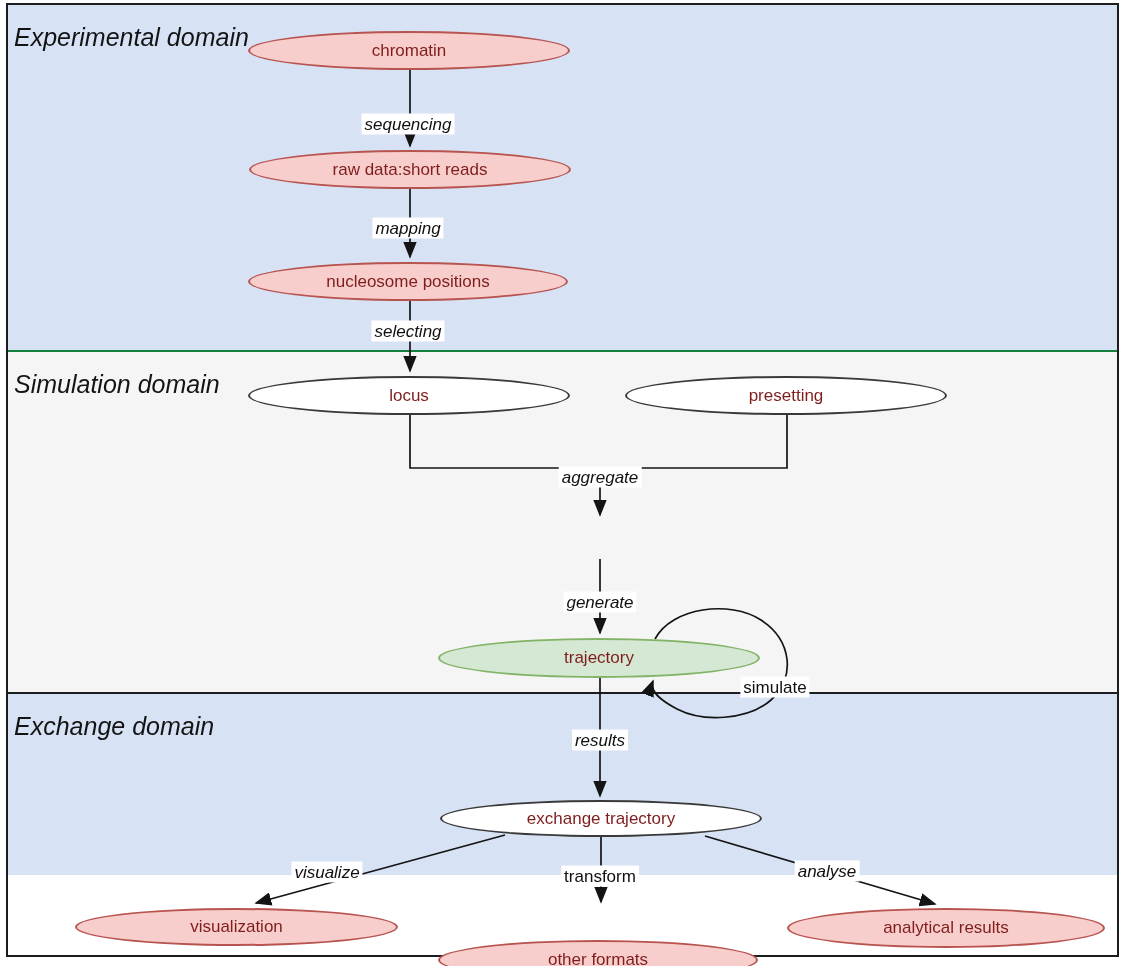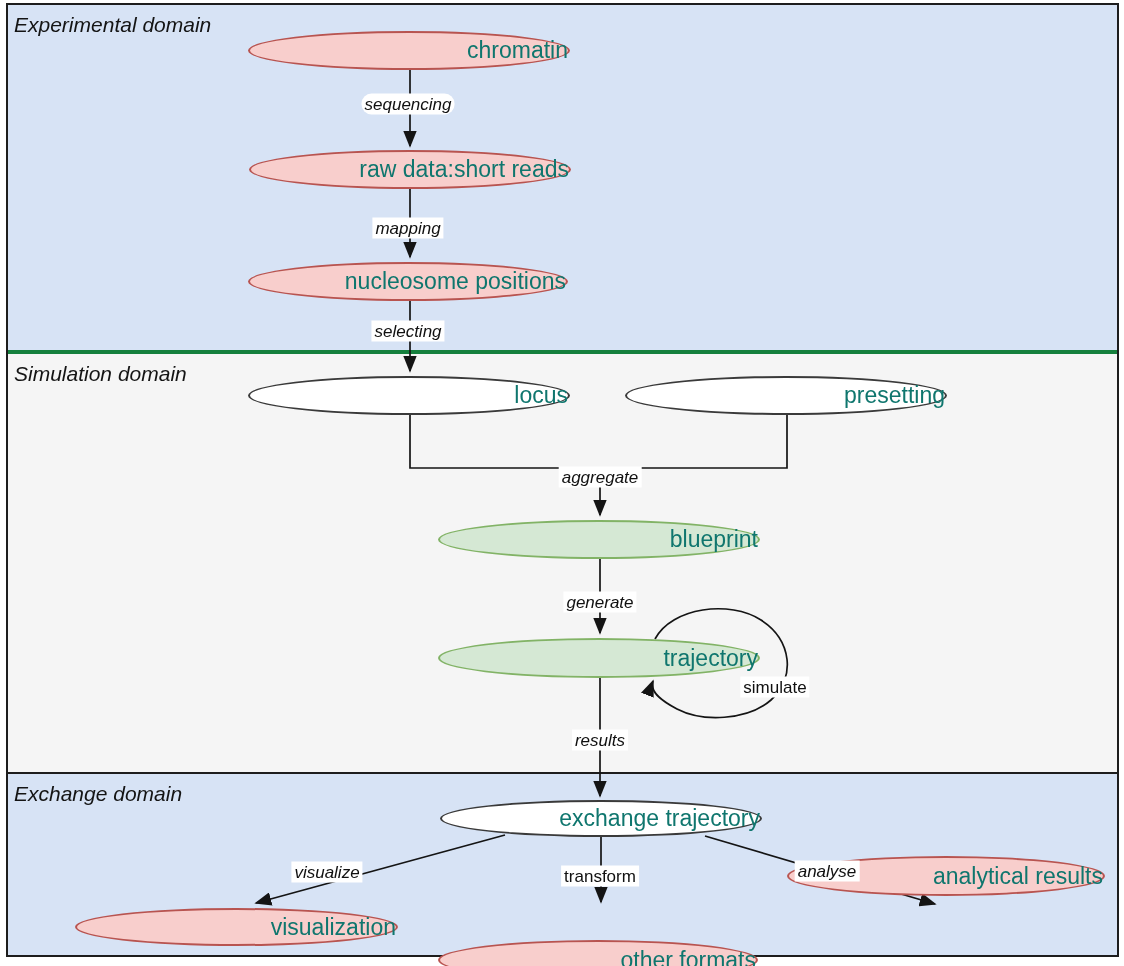--- a/index.html
+++ b/index.html
@@ -6,30 +6,30 @@
   .canvas {
     position:relative; width:1124px; height:966px; background:#ffffff;
     font-family:"Liberation Sans", sans-serif; overflow:hidden;
   }
   .frame {
     position:absolute; left:6px; top:3px; width:1113px; height:954px;
     border:2px solid #1d1d1d; box-sizing:border-box; background:#ffffff;
   }
   .band { position:relative; width:100%; box-sizing:border-box; }
   .band.exp { height:345px; background:#d7e3f5; }
-  .band.sim { height:422px; background:#f5f5f5; border-top:4px solid #15803d; }
+  .band.sim { height:342px; background:#f5f5f5; border-top:2px solid #15803d; }
   .band.exc { height:183px; background:#d7e3f5; border-top:2px solid #1d1d1d; }
   .band-label {
-    position:absolute; left:6px; top:8px; font-size:21px; font-style:italic;
+    position:absolute; left:6px; top:18px; font-size:25px; font-style:italic;
     color:#141414; white-space:nowrap;
   }
   .edges-svg { position:absolute; left:0; top:0; width:1124px; height:966px; }
   .node {
     position:absolute; border-radius:50%; display:flex; align-items:center;
-    justify-content:flex-end; font-size:23px; color:#0f766e; box-sizing:border-box;
+    justify-content:center; font-size:17px; color:#7f1d1d; box-sizing:border-box;
     white-space:nowrap;
   }
   .node.pink  { background:#f8cecc; border:2px solid #b85450; }
   .node.green { background:#d5e8d4; border:2px solid #82b366; }
   .node.white { background:#ffffff; border:2px solid #3a3a3a; }
   .edge-label {
     position:absolute; transform:translate(-50%,-50%); background:#ffffff;
     padding:0 3px; font-size:17px; line-height:21px; color:#101010; white-space:nowrap;
   }
   .edge-label.it { font-style:italic; }
@@ -80,40 +80,37 @@
   </div>
   <div class="node pink" style="left:249px; top:150px; width:322px; height:39px;">
     <span>raw data:short reads</span>
   </div>
   <div class="node white" style="left:248px; top:376px; width:322px; height:39px;">
     <span>locus</span>
   </div>
   <div class="node white" style="left:625px; top:376px; width:322px; height:39px;">
     <span>presetting</span>
   </div>
-  <div class="node green" style="left:438px; top:520px; width:322px; height:39px;">
-    <span>blueprint</span>
-  </div>
   <div class="node green" style="left:438px; top:638px; width:322px; height:40px;">
     <span>trajectory</span>
   </div>
   <div class="node white" style="left:440px; top:800px; width:322px; height:37px;">
     <span>exchange trajectory</span>
   </div>
   <div class="node pink" style="left:75px;  top:908px; width:323px; height:38px;">
     <span>visualization</span>
   </div>
   <div class="node pink" style="left:438px; top:940px; width:320px; height:40px;">
     <span>other formats</span>
   </div>
-  <div class="node pink" style="left:787px; top:856px; width:318px; height:40px;">
+  <div class="node pink" style="left:787px; top:908px; width:318px; height:40px;">
     <span>analytical results</span>
   </div>
 
-  <div class="edge-label it" style="left:408px; top:104px;border-radius:10px;">sequencing</div>
+  <div class="edge-label it" style="left:408px; top:124px;">sequencing</div>
   <div class="edge-label it" style="left:408px; top:228px;">mapping</div>
   <div class="edge-label it" style="left:408px; top:331px;">selecting</div>
   <div class="edge-label it" style="left:600px; top:453px;margin-top:24px;">aggregate</div>
   <div class="edge-label it" style="left:600px; top:602px;">generate</div>
   <div class="edge-label" style="left:775px; top:687px;">simulate</div>
   <div class="edge-label it" style="left:600px; top:740px;">results</div>
   <div class="edge-label it" style="left:327px; top:872px;">visualize</div>
   <div class="edge-label" style="left:600px; top:876px;">transform</div>
   <div class="edge-label it" style="left:827px; top:871px;">analyse</div>
 

